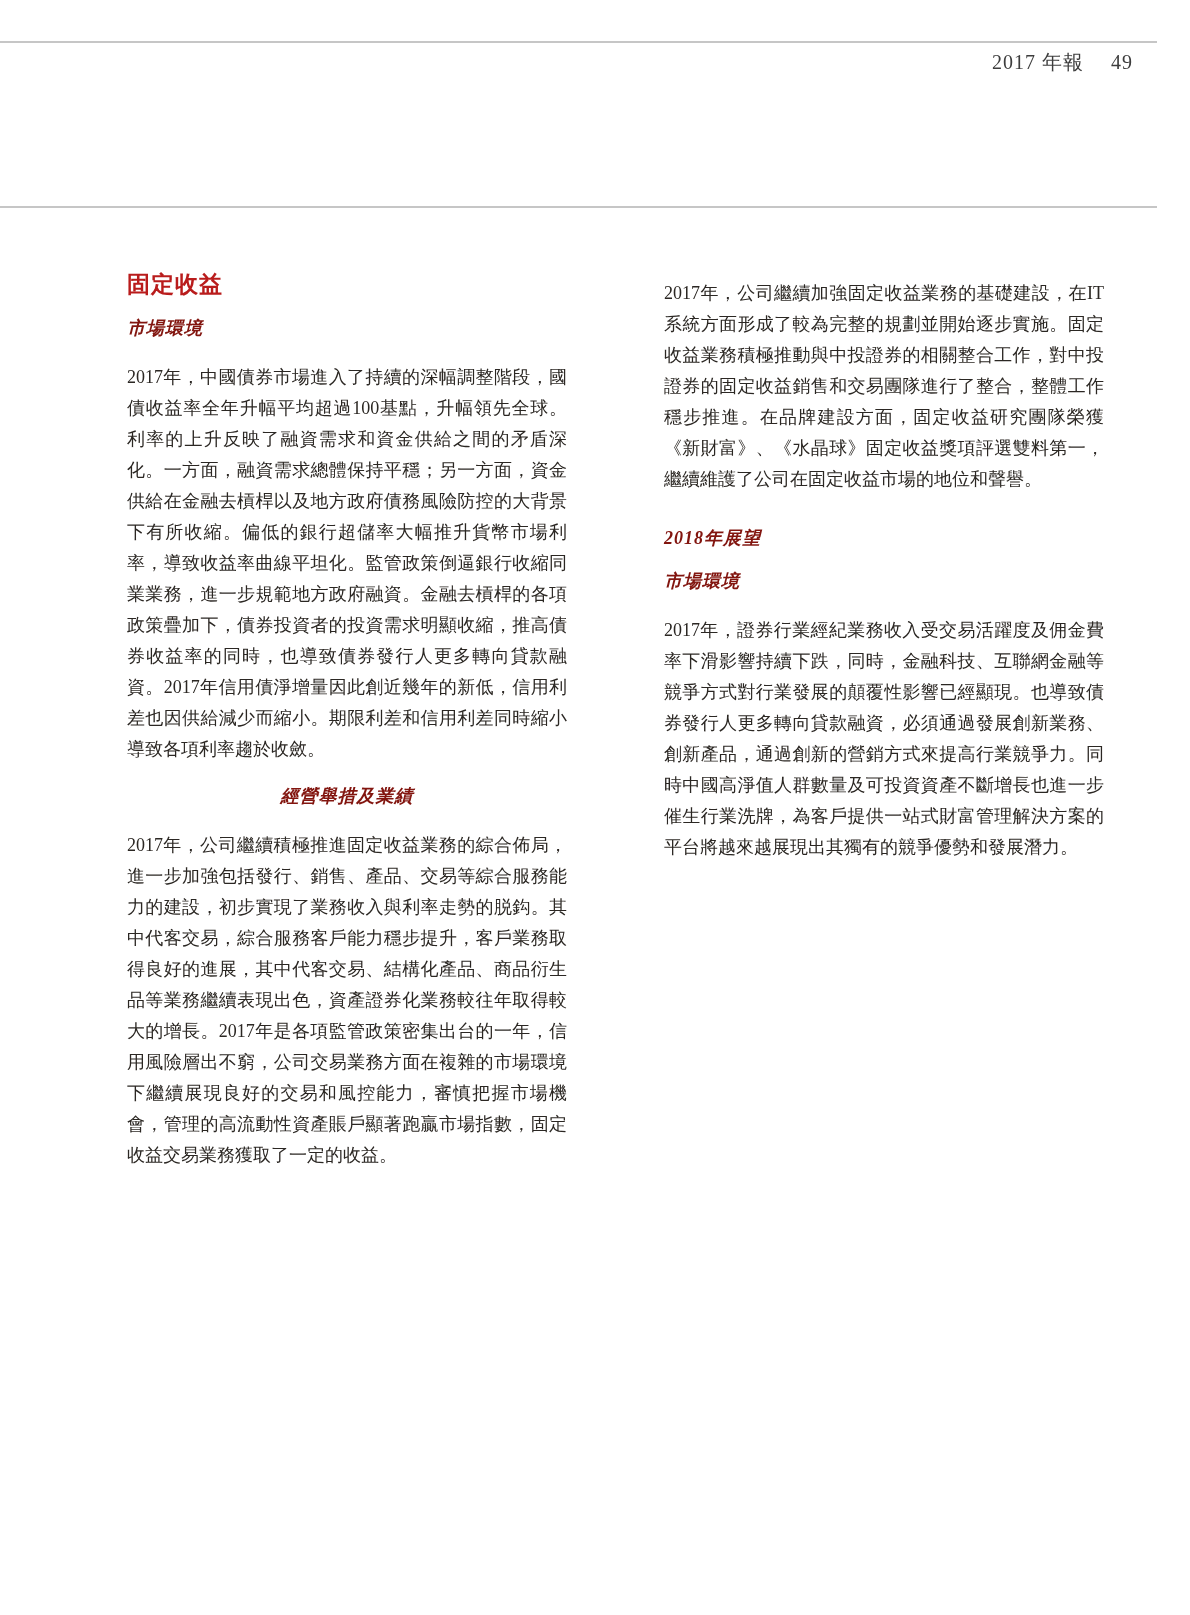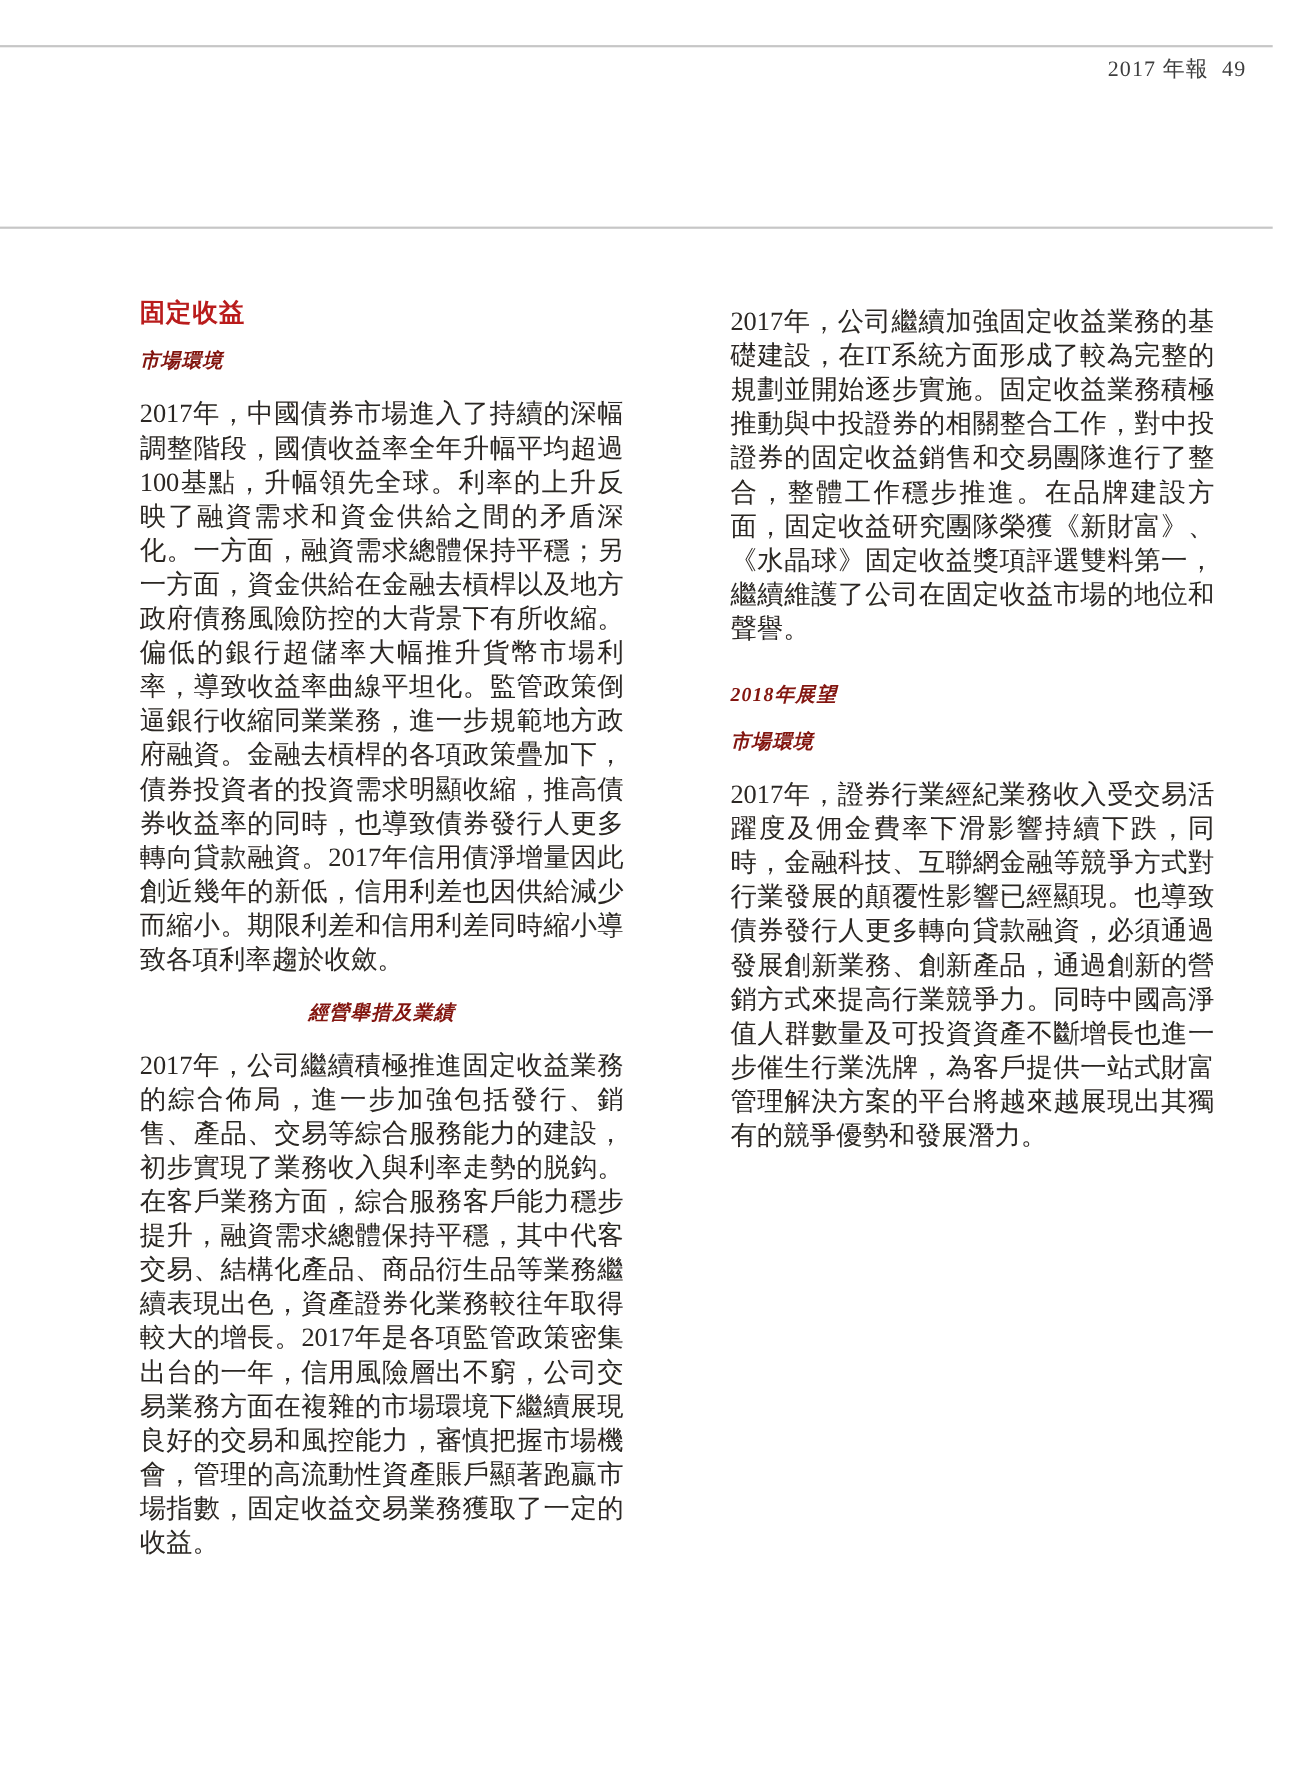--- a/index.html
+++ b/index.html
@@ -23,21 +23,21 @@
     background: #c6c6c6;
   }
   .rule-top { top: 41px; }
   .rule-divider { top: 206px; }
   .page-header {
     position: absolute;
     top: 49px;
     right: 57px;
     display: flex;
     align-items: baseline;
-    gap: 12px;
+    gap: 27px;
     font-size: 20px;
     color: #3d3d3d;
     letter-spacing: 1px;
   }
   .content {
     position: absolute;
     top: 262px;
     left: 127px;
     width: 977px;
     display: flex;
@@ -59,21 +59,21 @@
     margin: 0;
     font-size: 18px;
     line-height: 26px;
     font-weight: bold;
     font-style: italic;
     color: #82150f;
     letter-spacing: 1px;
   }
   .body-p {
     margin: 0;
-    font-size: 24px;
+    font-size: 18px;
     line-height: 31px;
     color: #2b2723;
     text-align: justify;
     text-justify: inter-ideograph;
   }
   
   .m-sech   { margin-top: 10px; }
   .m-subh1  { margin-top: 17px; }
   .m-para   { margin-top: 21px; }
   .m-subh2  { margin-top: 18px; text-align: center; }
@@ -97,21 +97,21 @@
 
   <div class="rule rule-divider"></div>
 
   <main class="content">
 
     <section class="col">
       <h1 class="sec-h m-sech">固定收益</h1>
       <h2 class="sub-h m-subh1">市場環境</h2>
       <p class="body-p m-para">2017年，中國債券市場進入了持續的深幅調整階段，國債收益率全年升幅平均超過100基點，升幅領先全球。利率的上升反映了融資需求和資金供給之間的矛盾深化。一方面，融資需求總體保持平穩；另一方面，資金供給在金融去槓桿以及地方政府債務風險防控的大背景下有所收縮。偏低的銀行超儲率大幅推升貨幣市場利率，導致收益率曲線平坦化。監管政策倒逼銀行收縮同業業務，進一步規範地方政府融資。金融去槓桿的各項政策疊加下，債券投資者的投資需求明顯收縮，推高債券收益率的同時，也導致債券發行人更多轉向貸款融資。2017年信用債淨增量因此創近幾年的新低，信用利差也因供給減少而縮小。期限利差和信用利差同時縮小導致各項利率趨於收斂。</p>
       <h2 class="sub-h m-subh2">經營舉措及業績</h2>
-      <p class="body-p m-para">2017年，公司繼續積極推進固定收益業務的綜合佈局，進一步加強包括發行、銷售、產品、交易等綜合服務能力的建設，初步實現了業務收入與利率走勢的脱鈎。在客戶業務方面，綜合服務客戶能力穩步提升，融資需求總體保持平穩，其中代客交易、結構化產品、商品衍生品等業務繼續表現出色，資產證券化業務較往年取得較大的增長。2017年是各項監管政策密集出台的一年，信用風險層出不窮，公司交易業務方面在複雜的市場環境下繼續展現良好的交易和風控能力，審慎把握市場機會，管理的高流動性資產賬戶顯著跑贏市場指數，固定收益交易業務獲取了一定的收益。</p>
+      <p class="body-p m-para">2017年，公司繼續積極推進固定收益業務的綜合佈局，進一步加強包括發行、銷售、產品、交易等綜合服務能力的建設，初步實現了業務收入與利率走勢的脱鈎。其中代客交易，綜合服務客戶能力穩步提升，客戶業務取得良好的進展，其中代客交易、結構化產品、商品衍生品等業務繼續表現出色，資產證券化業務較往年取得較大的增長。2017年是各項監管政策密集出台的一年，信用風險層出不窮，公司交易業務方面在複雜的市場環境下繼續展現良好的交易和風控能力，審慎把握市場機會，管理的高流動性資產賬戶顯著跑贏市場指數，固定收益交易業務獲取了一定的收益。</p>
     </section>
 
     <section class="col">
       <p class="body-p m-rp1">2017年，公司繼續加強固定收益業務的基礎建設，在IT系統方面形成了較為完整的規劃並開始逐步實施。固定收益業務積極推動與中投證券的相關整合工作，對中投證券的固定收益銷售和交易團隊進行了整合，整體工作穩步推進。在品牌建設方面，固定收益研究團隊榮獲《新財富》、《水晶球》固定收益獎項評選雙料第一，繼續維護了公司在固定收益市場的地位和聲譽。</p>
       <h2 class="sub-h m-routlook">2018年展望</h2>
       <h2 class="sub-h m-rsubh">市場環境</h2>
       <p class="body-p m-para">2017年，證券行業經紀業務收入受交易活躍度及佣金費率下滑影響持續下跌，同時，金融科技、互聯網金融等競爭方式對行業發展的顛覆性影響已經顯現。也導致債券發行人更多轉向貸款融資，必須通過發展創新業務、創新產品，通過創新的營銷方式來提高行業競爭力。同時中國高淨值人群數量及可投資資產不斷增長也進一步催生行業洗牌，為客戶提供一站式財富管理解決方案的平台將越來越展現出其獨有的競爭優勢和發展潛力。</p>
     </section>
 
   </main>

